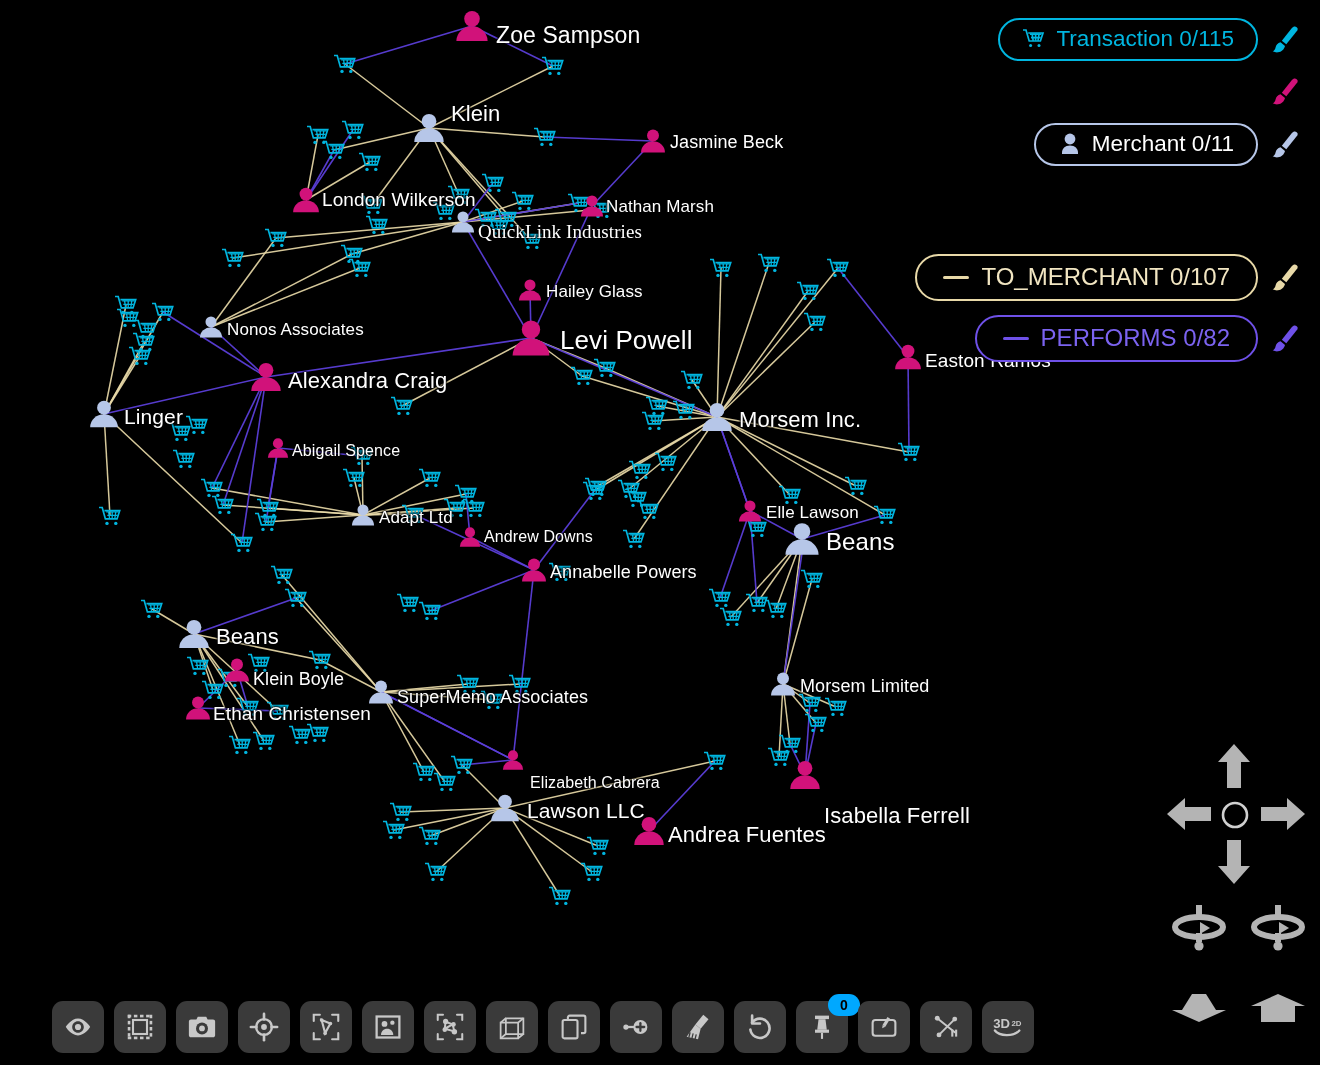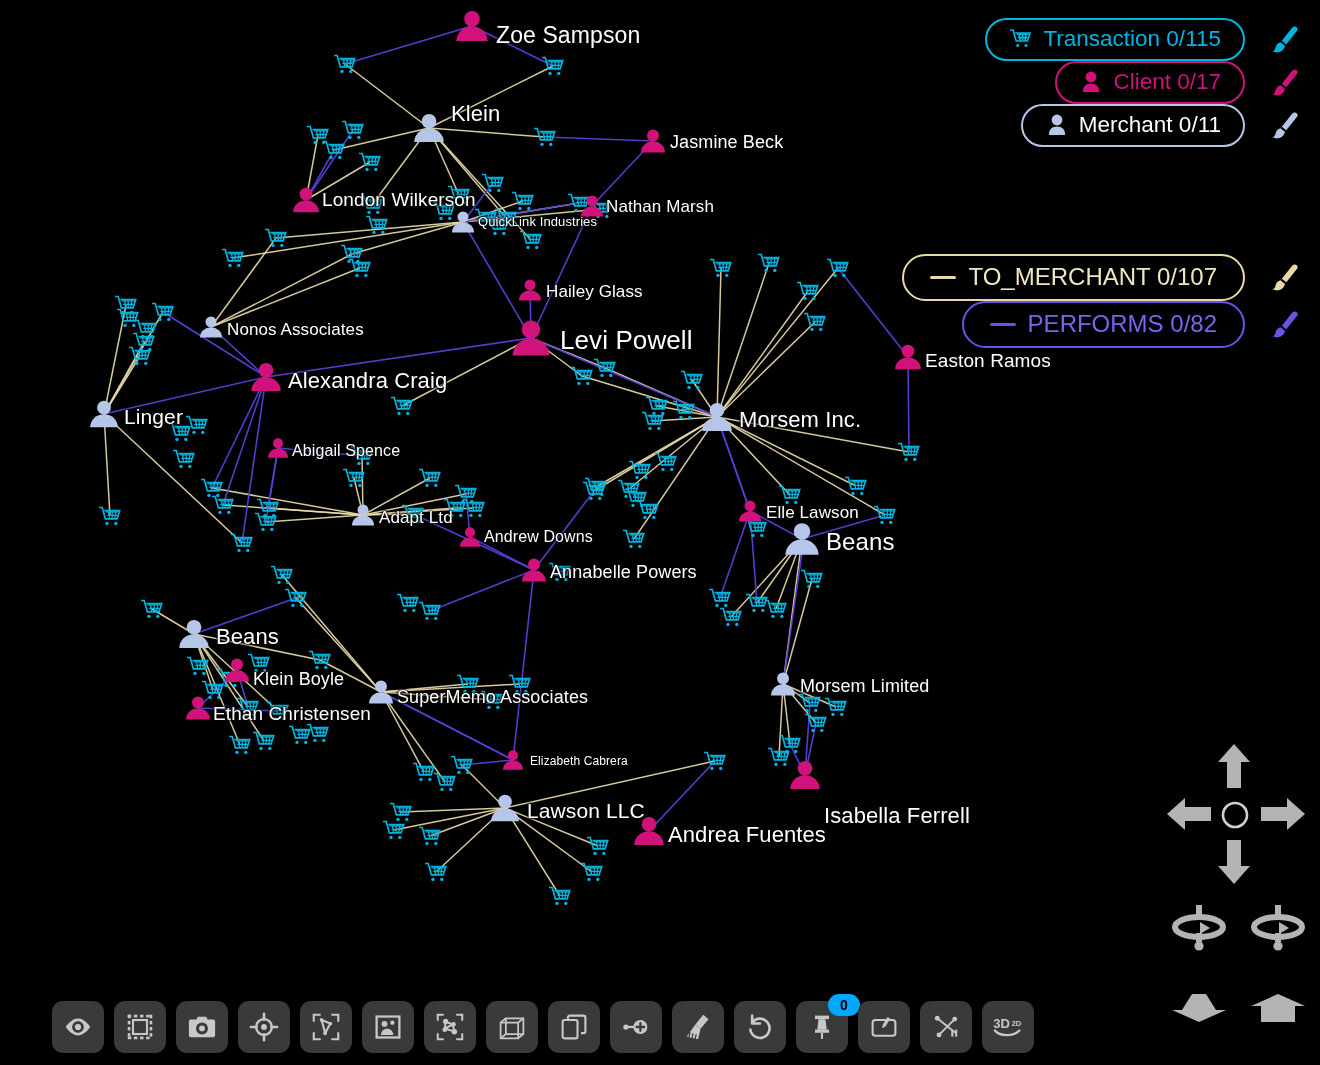--- a/index.html
+++ b/index.html
@@ -14,21 +14,21 @@
   
   #graph-canvas{position:absolute;left:0;top:0;width:1320px;height:1065px;}
   .node-label{
     position:absolute;color:#ffffff;white-space:nowrap;
     text-shadow:0 0 3px #000,0 0 3px #000,0 0 2px #000;
     pointer-events:none;letter-spacing:.1px;
   }
 
   
   #legend-nodes{position:absolute;right:18px;top:18px;width:340px;}
-  .legend-row{display:flex;align-items:center;justify-content:flex-end;gap:13px;}
+  .legend-row{display:flex;align-items:center;justify-content:flex-end;margin-bottom:14px;}
   .pill{
     display:inline-flex;align-items:center;gap:10px;
     border-radius:26px;border:2px solid;
     padding:7px 22px 8px 22px;background:#000;
     font-size:22.5px;font-weight:400;line-height:1;
   }
   .pill .glyph{display:inline-flex;align-items:center;justify-content:center;width:24px;height:24px;}
   .brush{width:34px;height:34px;margin-left:10px;flex:0 0 auto;}
 
   #legend-rels{position:absolute;right:18px;top:254px;width:400px;}
@@ -989,40 +989,40 @@
           <path d="M634.28 845.08 a14.72 13.76 0 0 1 29.44 0 z" fill="#d1127a"></path>
         </g>
       </g>
   </svg>
   <div id="labels-layer">
       <div class="node-label" style="left: 496px; top: 22px; font-size: 23px;">Zoe Sampson</div>
       <div class="node-label" style="left: 451px; top: 101px; font-size: 22px;">Klein</div>
       <div class="node-label" style="left: 670px; top: 131.84px; font-size: 18px;">Jasmine Beck</div>
       <div class="node-label" style="left: 322px; top: 189.22px; font-size: 19px;">London Wilkerson</div>
       <div class="node-label" style="left: 606px; top: 197.46px; font-size: 17px;">Nathan Marsh</div>
-      <div class="node-label" style="left: 478px; top: 214px; font-size: 13px;">QuickLink Industries</div>
+      <div class="node-label" style="left: 478px; top: 221px; font-size: 19px; font-family: Liberation Serif, serif;">QuickLink Industries</div>
       <div class="node-label" style="left: 546px; top: 282.46px; font-size: 17px;">Hailey Glass</div>
       <div class="node-label" style="left: 227px; top: 320.46px; font-size: 17px;">Nonos Associates</div>
       <div class="node-label" style="left: 560px; top: 324.88px; font-size: 26px;">Levi Powell</div>
       <div class="node-label" style="left: 925px; top: 350.22px; font-size: 19px;">Easton Ramos</div>
       <div class="node-label" style="left: 288px; top: 368.36px; font-size: 22px;">Alexandra Craig</div>
       <div class="node-label" style="left: 124px; top: 404.98px; font-size: 21px;">Linger</div>
       <div class="node-label" style="left: 739px; top: 407.36px; font-size: 22px;">Morsem Inc.</div>
       <div class="node-label" style="left: 292px; top: 442.08px; font-size: 16px;">Abigail Spence</div>
       <div class="node-label" style="left: 766px; top: 503.46px; font-size: 17px;">Elle Lawson</div>
       <div class="node-label" style="left: 379px; top: 508.46px; font-size: 17px;">Adapt Ltd</div>
       <div class="node-label" style="left: 484px; top: 528.08px; font-size: 16px;">Andrew Downs</div>
       <div class="node-label" style="left: 826px; top: 528.12px; font-size: 24px;">Beans</div>
       <div class="node-label" style="left: 550px; top: 561.84px; font-size: 18px;">Annabelle Powers</div>
       <div class="node-label" style="left: 216px; top: 624.36px; font-size: 22px;">Beans</div>
       <div class="node-label" style="left: 253px; top: 668.84px; font-size: 18px;">Klein Boyle</div>
       <div class="node-label" style="left: 800px; top: 675.84px; font-size: 18px;">Morsem Limited</div>
       <div class="node-label" style="left: 397px; top: 686.84px; font-size: 18px;">SuperMemo Associates</div>
       <div class="node-label" style="left: 213px; top: 703.22px; font-size: 19px;">Ethan Christensen</div>
-      <div class="node-label" style="left: 530px; top: 754px; font-size: 12px;">Elizabeth Cabrera</div>
+      <div class="node-label" style="left: 530px; top: 774px; font-size: 16px;">Elizabeth Cabrera</div>
       <div class="node-label" style="left: 824px; top: 765.36px; font-size: 22px; margin-top: 38px;">Isabella Ferrell</div>
       <div class="node-label" style="left: 527px; top: 798.98px; font-size: 21px;">Lawson LLC</div>
       <div class="node-label" style="left: 668px; top: 822.36px; font-size: 22px;">Andrea Fuentes</div>
     </div>
 
   <div id="legend-nodes">
 
     <div class="legend-row">
       <div class="pill" style="border-color:#00b6e0;color:#00b6e0;">
         <span class="glyph">
@@ -1035,29 +1035,20 @@
         </span>
         <span>Transaction 0/115</span>
       </div>
       <svg class="brush" viewBox="0 0 32 32">
         <path d="M27 4c-1.6-1.3-3.3-.6-4.5.8L13 16.6l4.2 3.4 9.6-11.9C28 6.6 28.6 5.3 27 4z" fill="#00b6e0"></path>
         <path d="M11.8 18.2 16 21.6c-.8 3.2-3.3 5.6-6.6 6-1.7.2-3.5-.2-5-1 1.6-.6 2.4-1.9 2.7-3.6.4-2.2 2.1-4.1 4.7-4.8z" fill="#00b6e0"></path>
       </svg>
     </div>
 
     <div class="legend-row">
-      <div class="pill" style="border-color:#d1127a;color:#d1127a;">
-        <span class="glyph">
-          <svg width="20" height="22" viewBox="0 0 20 22">
-            <circle cx="10" cy="6" r="5.4" fill="#d1127a"></circle>
-            <path d="M10 12.4c-5 0-8 3.2-8 7.1V21h16v-1.5c0-3.9-3-7.1-8-7.1z" fill="#d1127a"></path>
-          </svg>
-        </span>
-        <span>Client 0/17</span>
-      </div>
       <svg class="brush" viewBox="0 0 32 32">
         <path d="M27 4c-1.6-1.3-3.3-.6-4.5.8L13 16.6l4.2 3.4 9.6-11.9C28 6.6 28.6 5.3 27 4z" fill="#d1127a"></path>
         <path d="M11.8 18.2 16 21.6c-.8 3.2-3.3 5.6-6.6 6-1.7.2-3.5-.2-5-1 1.6-.6 2.4-1.9 2.7-3.6.4-2.2 2.1-4.1 4.7-4.8z" fill="#d1127a"></path>
       </svg>
     </div>
 
     <div class="legend-row">
       <div class="pill" style="border-color:#b6c6e8;color:#ffffff;">
         <span class="glyph">
           <svg width="20" height="22" viewBox="0 0 20 22">

